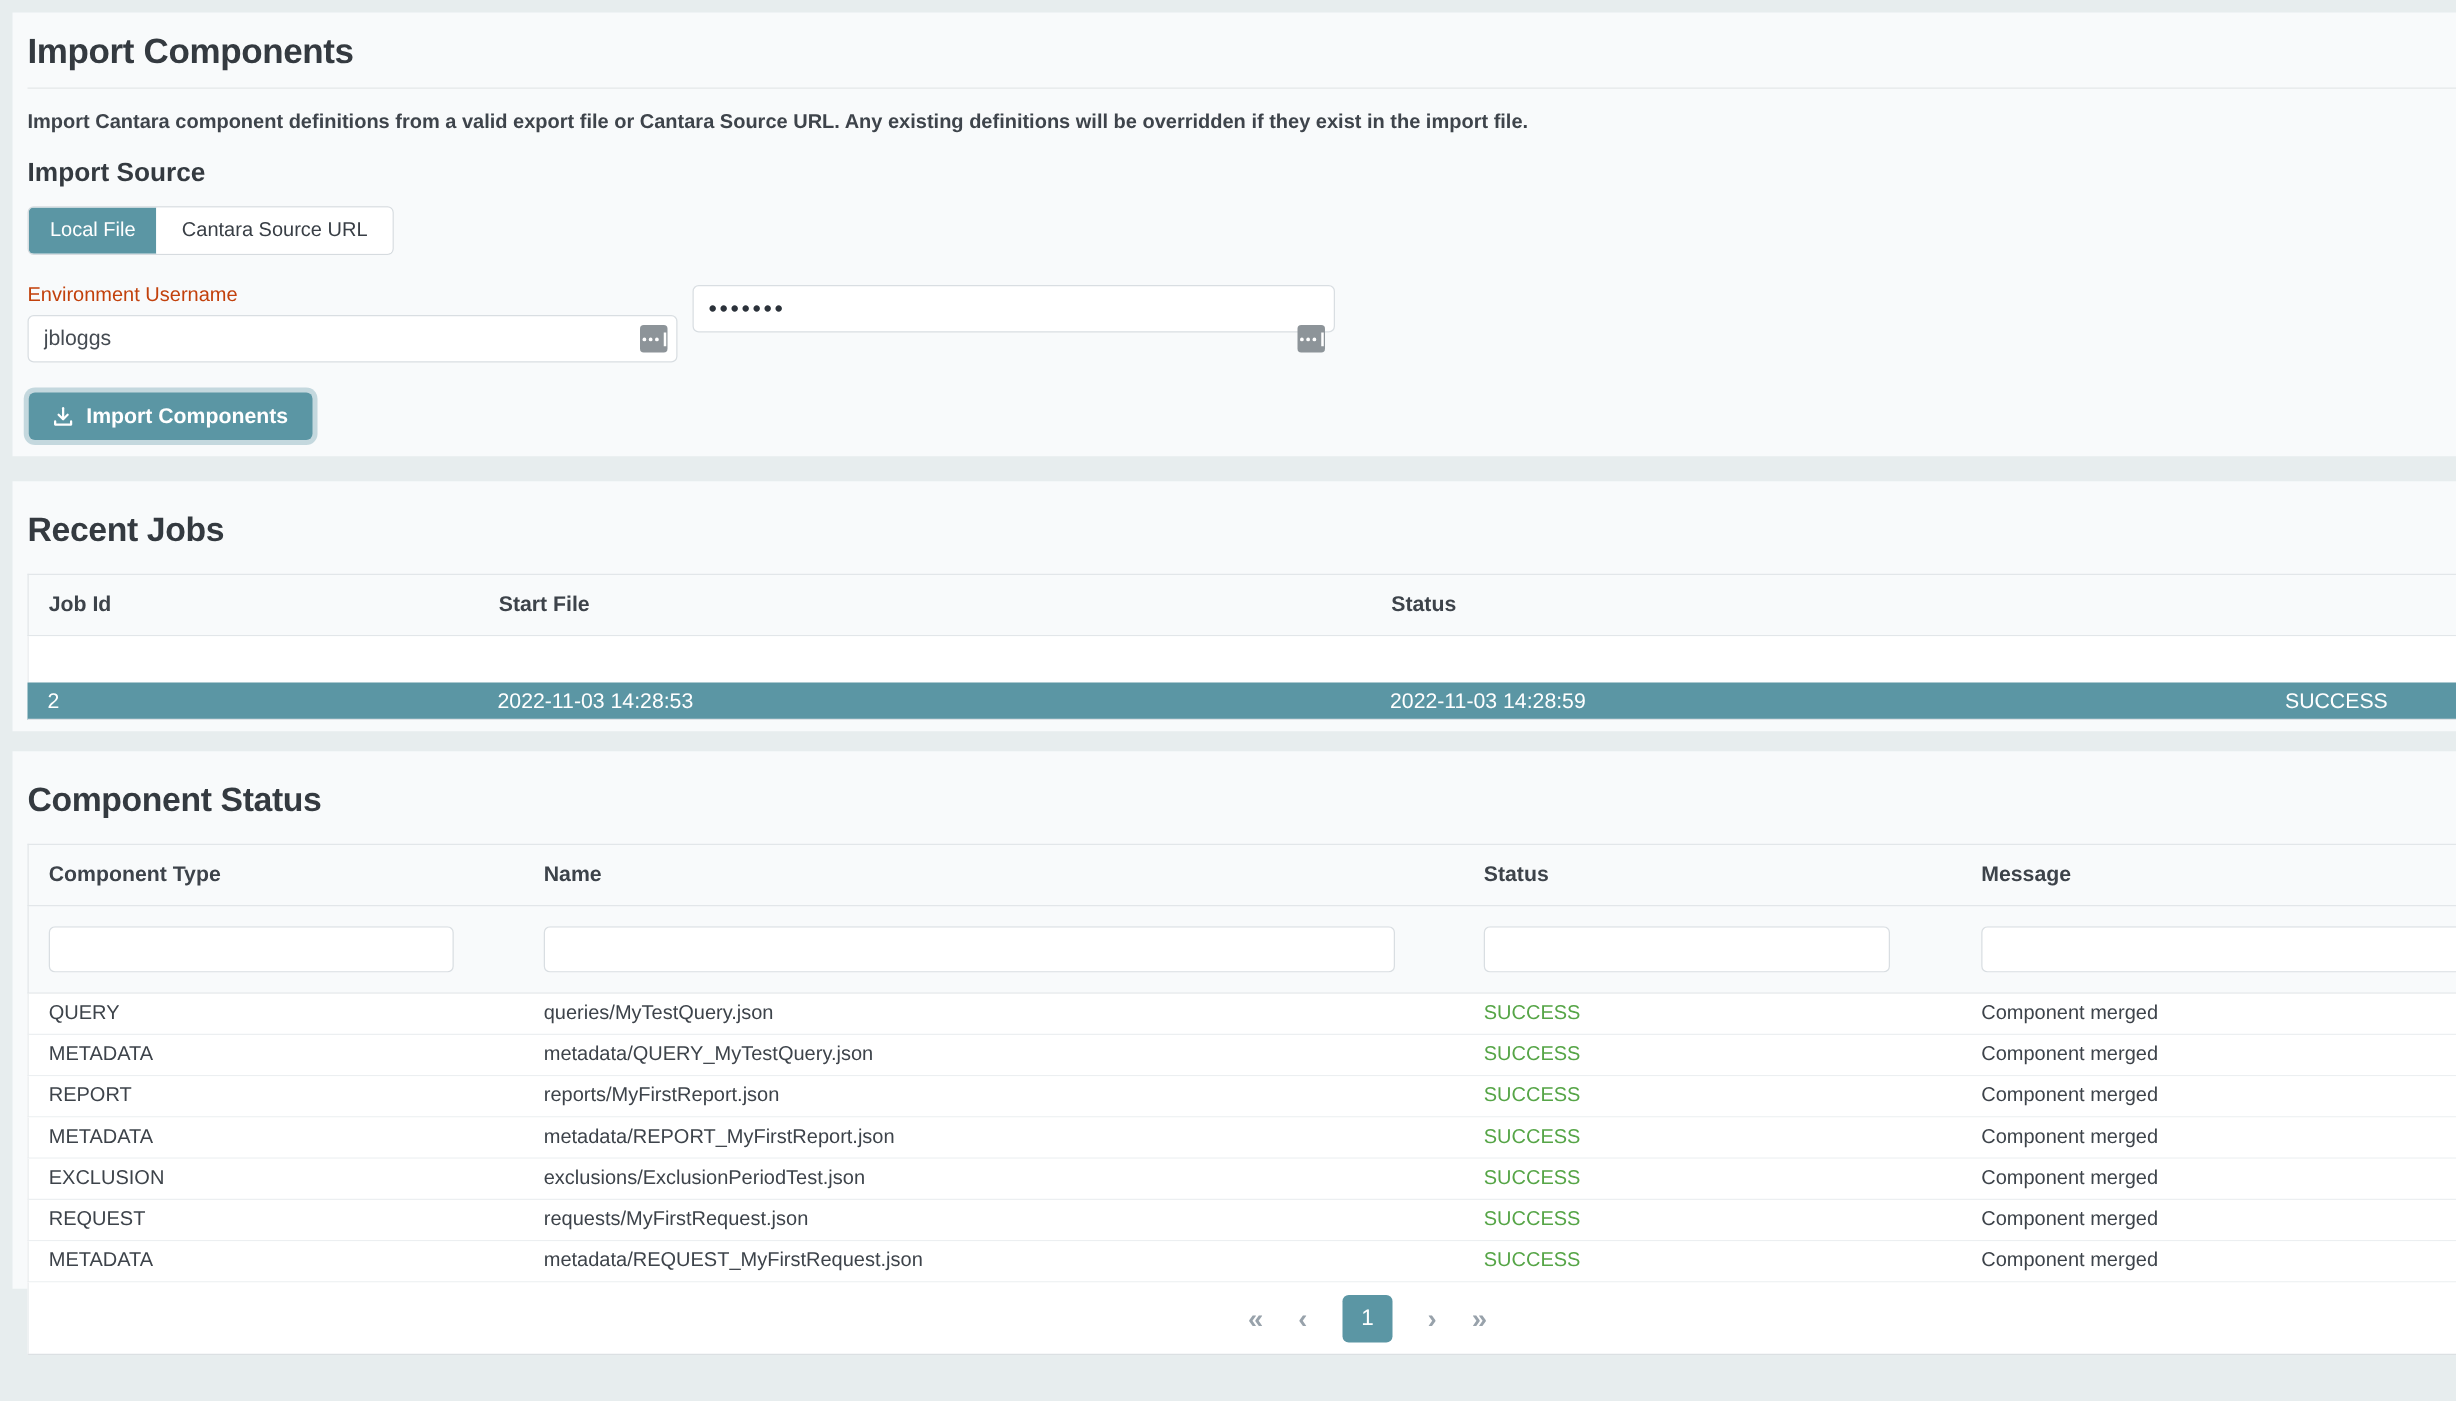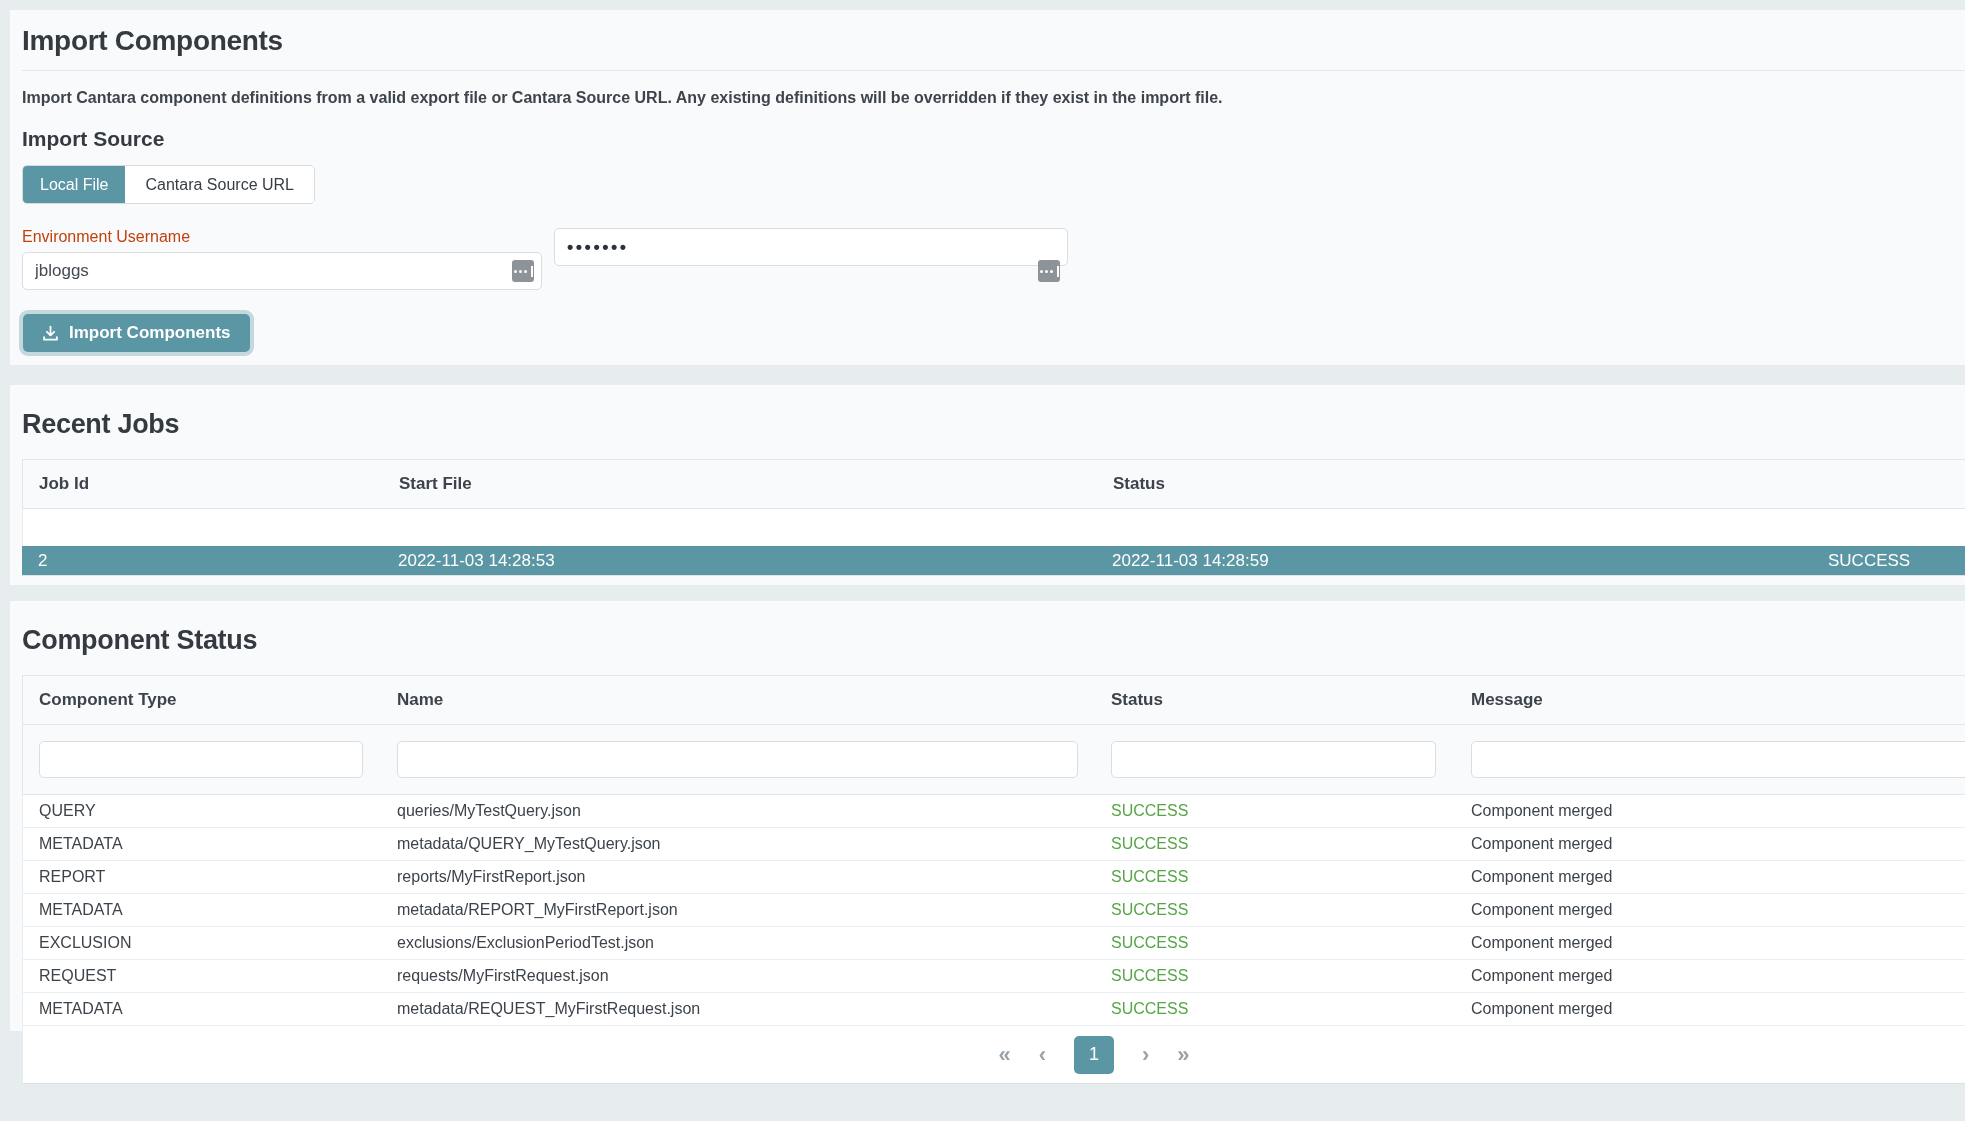--- a/index.html
+++ b/index.html
@@ -46,21 +46,21 @@
   
   .import-btn { display:inline-flex; align-items:center; gap:10px; margin-top:24px; margin-left:1px;
       height:38px; padding:0 19px; background:#5b96a4; color:#fff; font-size:17px; font-weight:700;
       border:none; border-radius:5px; font-family:"Liberation Sans", sans-serif; cursor:pointer;
       box-shadow:0 0 0 4px rgba(91,150,164,0.33); }
 
   
   .tbl { margin-top:20px; width:100%; }
   .trow { display:grid; align-items:center; }
   .jobs-cols   { grid-template-columns:360px 714px 716px 1fr; }
-  .status-cols { grid-template-columns:358px 714px 360px 1fr; }
+  .status-cols { grid-template-columns:358px 714px 360px 1fr;gap:38px; }
   .trow > div { padding-left:16px; overflow:hidden; white-space:nowrap; }
   .thead { height:50px; border:1px solid #e2e6e9; border-right:none; font-size:17px; font-weight:700; color:#3d434a; }
   .row-spacer { height:37px; background:#fff; border-left:1px solid #e9ecee; }
   .row-selected { height:30px; background:#5b96a4; color:#fff; font-size:17px; border-bottom:1px solid #dfe3e6; }
   .filter-row { height:70px; border-left:1px solid #e2e6e9; border-bottom:1px solid #e2e6e9; }
   .filter-row input { height:37px; background:#fff; border:1px solid #d9dee2; border-radius:5px;
       font-size:16px; padding:0 10px; font-family:"Liberation Sans", sans-serif; color:#454b52; }
   .filter-type input { width:324px; } .filter-name input { width:681px; }
   .filter-status input { width:325px; } .filter-message input { width:505px; }
   .data-row { height:33px; background:#fff; border-left:1px solid #e9ecee; border-bottom:1px solid #eceff1; font-size:16px; color:#3d434a; }

